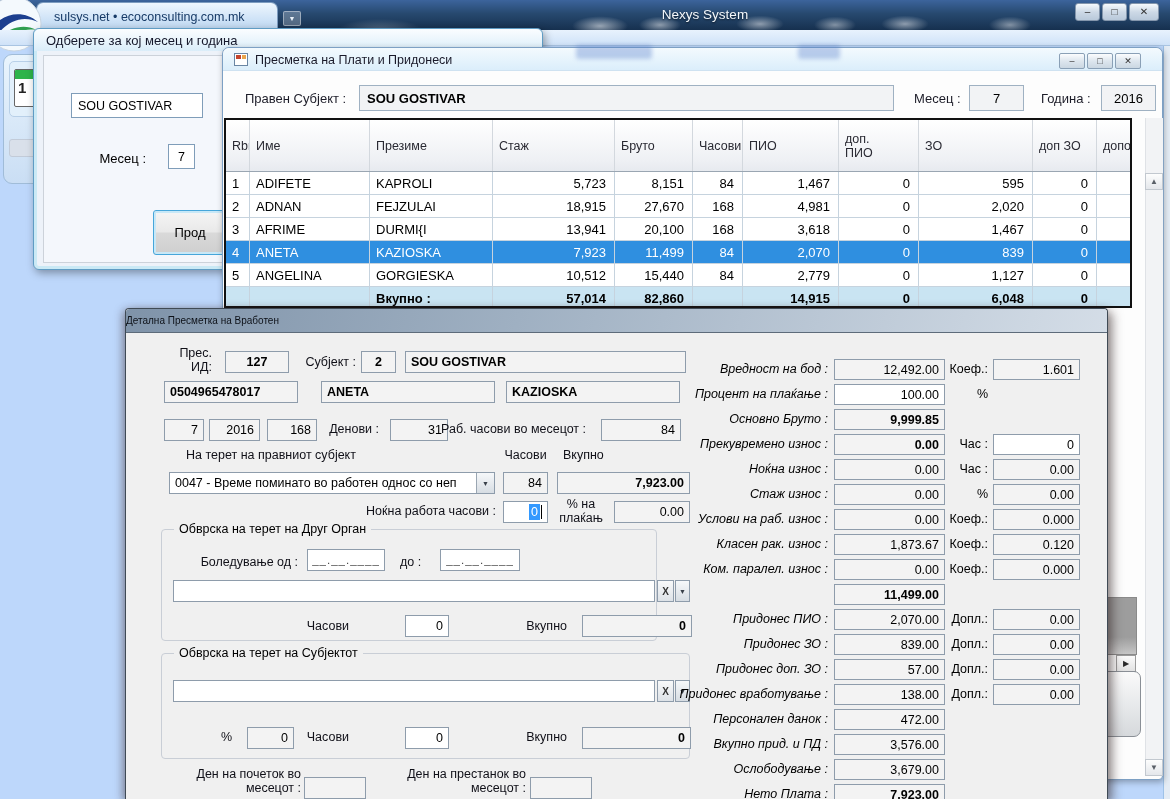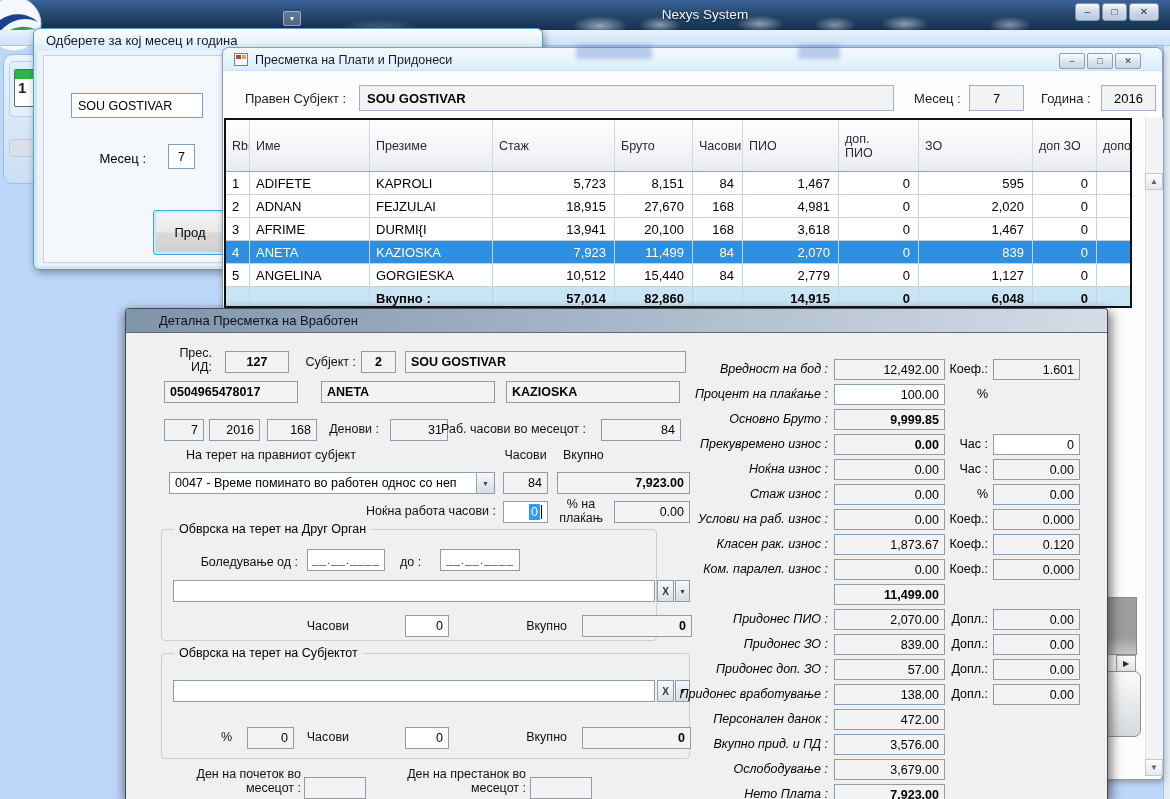--- a/index.html
+++ b/index.html
@@ -123,21 +123,21 @@
   .exitbtn { position:absolute; left:831px; top:623px; width:87px; height:66px; border:1px solid #8a8f96;
     border-radius:7px; background:linear-gradient(180deg,#fafafa,#e6e8ea 55%,#d6d9dc); }
   .exitbtn span { position:absolute; left:46px; top:26px; font-size:13px; color:#222; }
 
   
   .dwin { position:absolute; left:125px; top:308px; width:983px; height:491px; z-index:5;
     border:1px solid #3f4a55; border-bottom:none; border-radius:4px 4px 0 0; background:#f0f0f0;
     box-shadow:4px 4px 11px rgba(50,35,35,.55), -3px 2px 8px rgba(70,50,50,.35); overflow:hidden; }
   .dwin-title { position:absolute; left:0; top:0; width:100%; height:24px; border-radius:3px 3px 0 0;
     background:linear-gradient(105deg,#7f93a9,#9fb0c2 40%,#d4dde7); border-bottom:1px solid #5d6b7a;
-    display:flex; align-items:center; padding-left:33px; font-size:13px; color:#0d1118; }
+    display:flex; align-items:center; font-size:10px; color:#0d1118; }
   .lab { position:absolute; font-size:12.5px; line-height:13.5px; color:#101018; }
   .lab.r { text-align:right; } .lab.c { text-align:center; } .lab.pre { white-space:pre-line; }
   .fld { position:absolute; height:22px; border:1px solid #8e9cab; background:#f3f3f3;
     display:flex; align-items:center; justify-content:flex-end; padding:0 5px; font-size:12.5px; overflow:hidden; }
   .fld.w { background:#fff; } .fld.b { font-weight:bold; } .fld.l { justify-content:flex-start; }
   .fld.c { justify-content:center; }
   .combo { position:absolute; height:22px; border:1px solid #8e9cab; background:#fff; display:flex; }
   .combo .ctext { flex:1; display:flex; align-items:center; padding-left:5px; overflow:hidden; white-space:nowrap; font-size:12.5px; }
   .cbtn { width:18px; border-left:1px solid #9aa6b2; background:linear-gradient(180deg,#f6f8fa,#d7dde3);
     color:#394049; font-size:7px; display:flex; align-items:center; justify-content:center; flex:none; }
@@ -164,20 +164,23 @@
     justify-content:flex-end; padding:0 5px; font-size:12.5px; height:100%; }
   .rf.ed { background:#fff; } .rf.rob { font-weight:bold; } .rf.ro { background:#f3f3f3; }
   .rf.hide { visibility:hidden; }
 </style>
 </head>
 <body>
 
 <div class="screen">
 
   <div class="titlebar">
+    <div class="tab">
+      <span>sulsys.net  •  ecoconsulting.com.mk</span>
+    </div>
     <div class="tabarrow">
         <span>▼</span>
       </div>
     <span class="apptitle">Nexys System</span>
     <div class="capbtn" style="left:1075px;width:25px;">
         <span>–</span>
       </div>
     <div class="capbtn" style="left:1102px;width:25px;">
         <span>□</span>
       </div>

